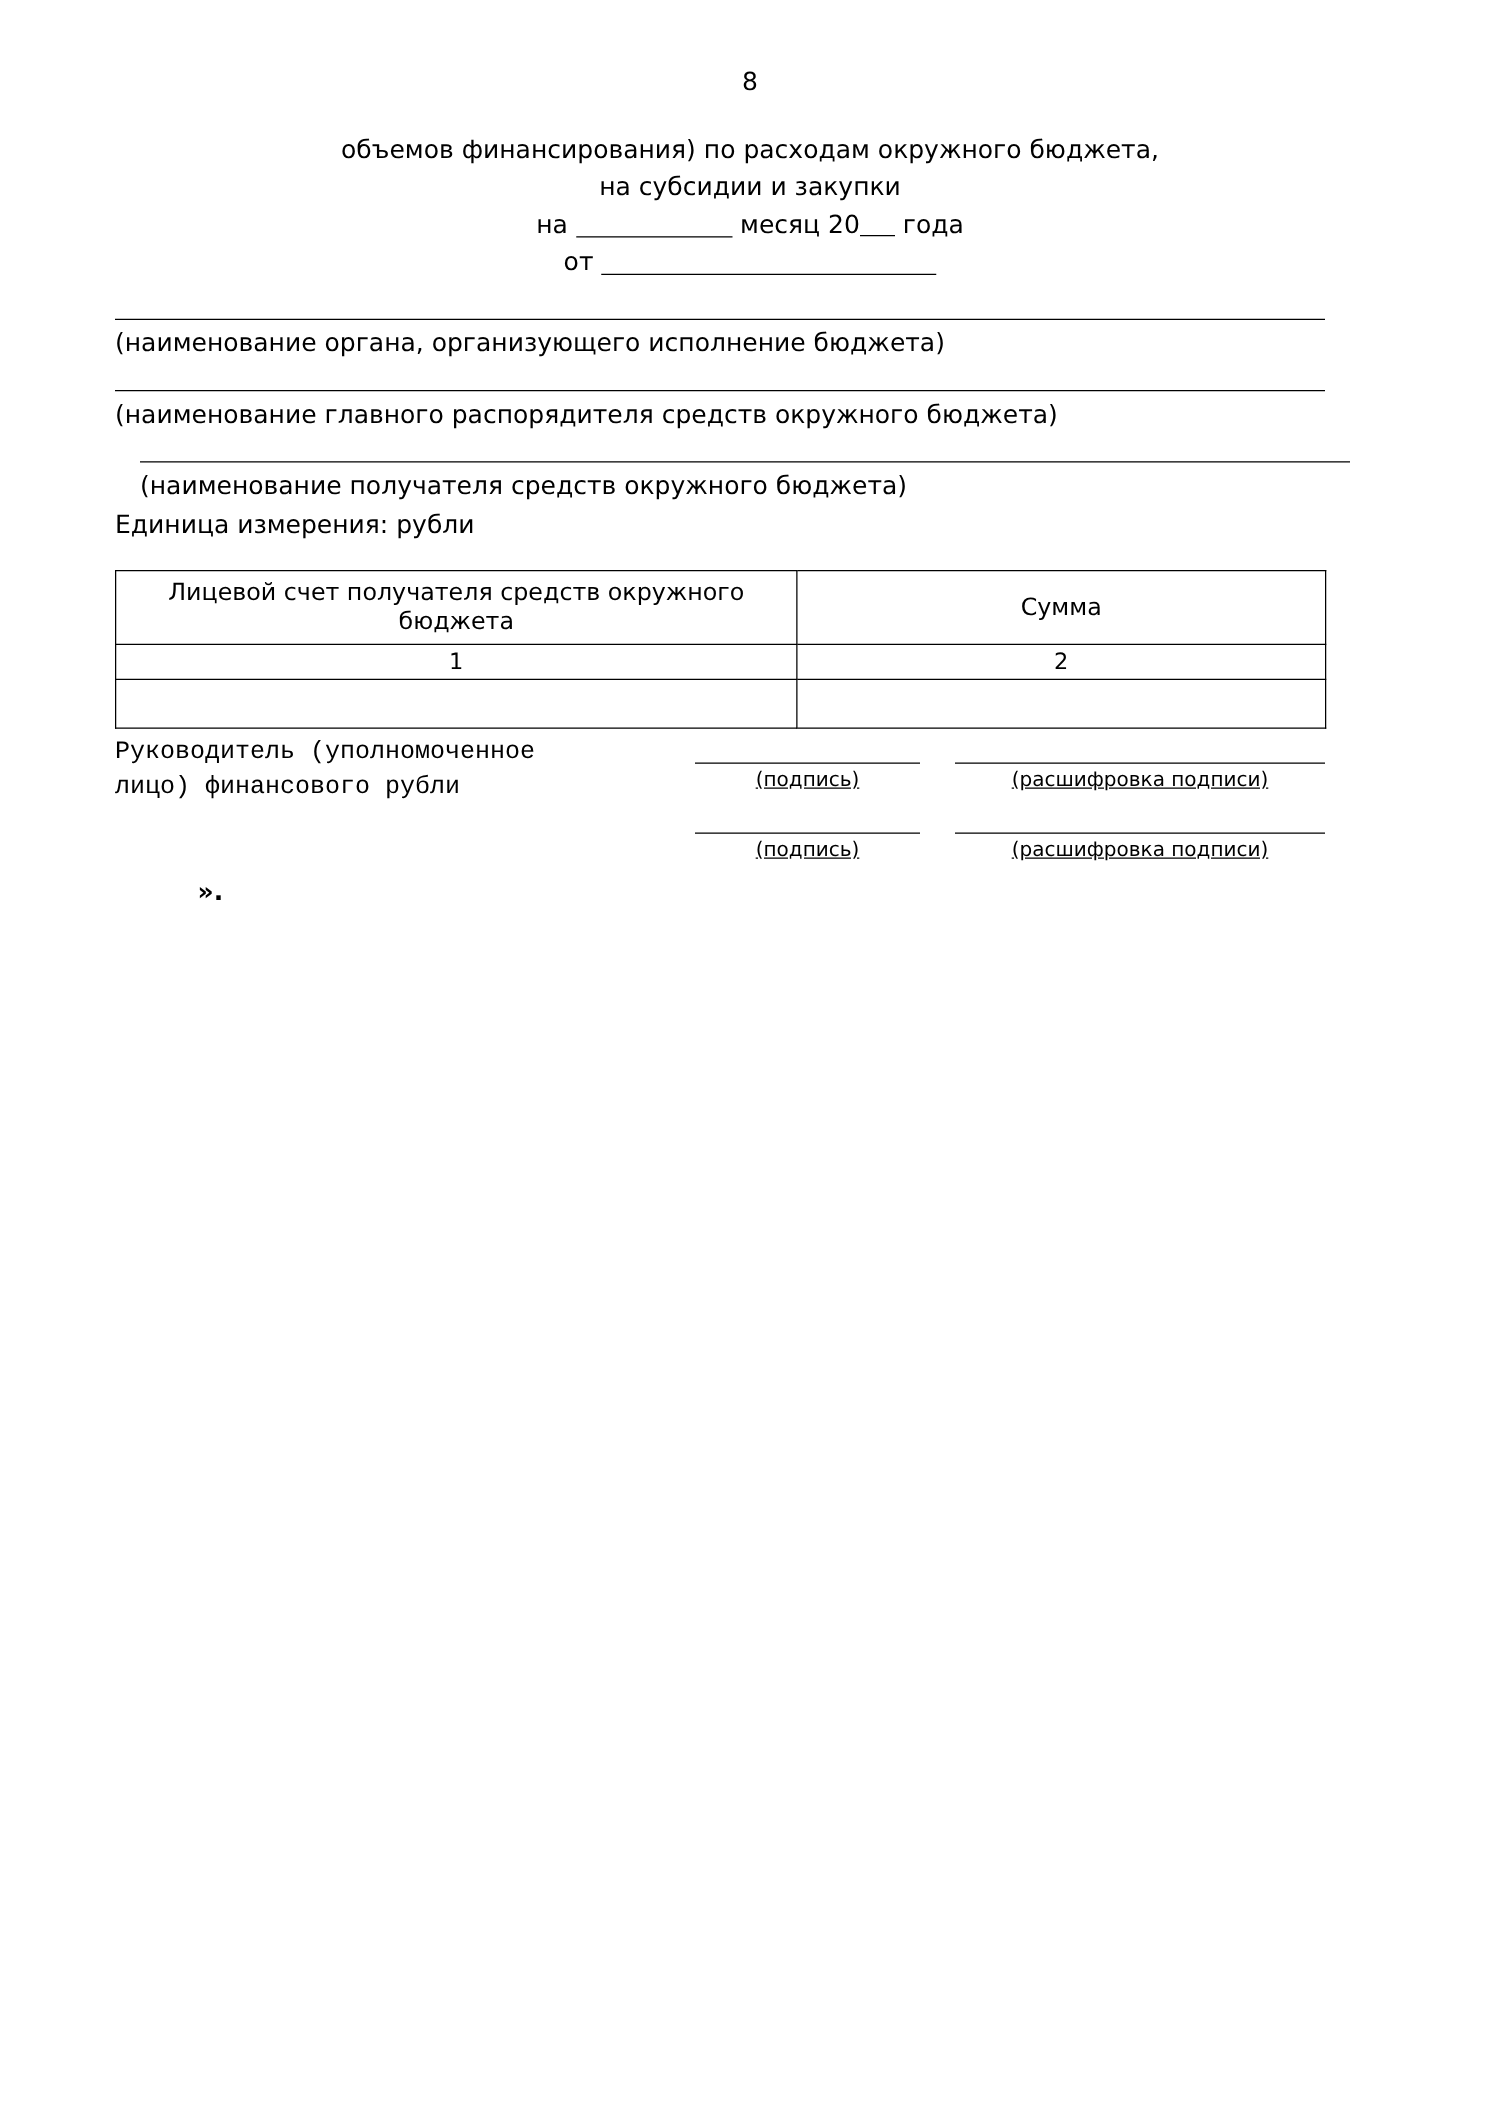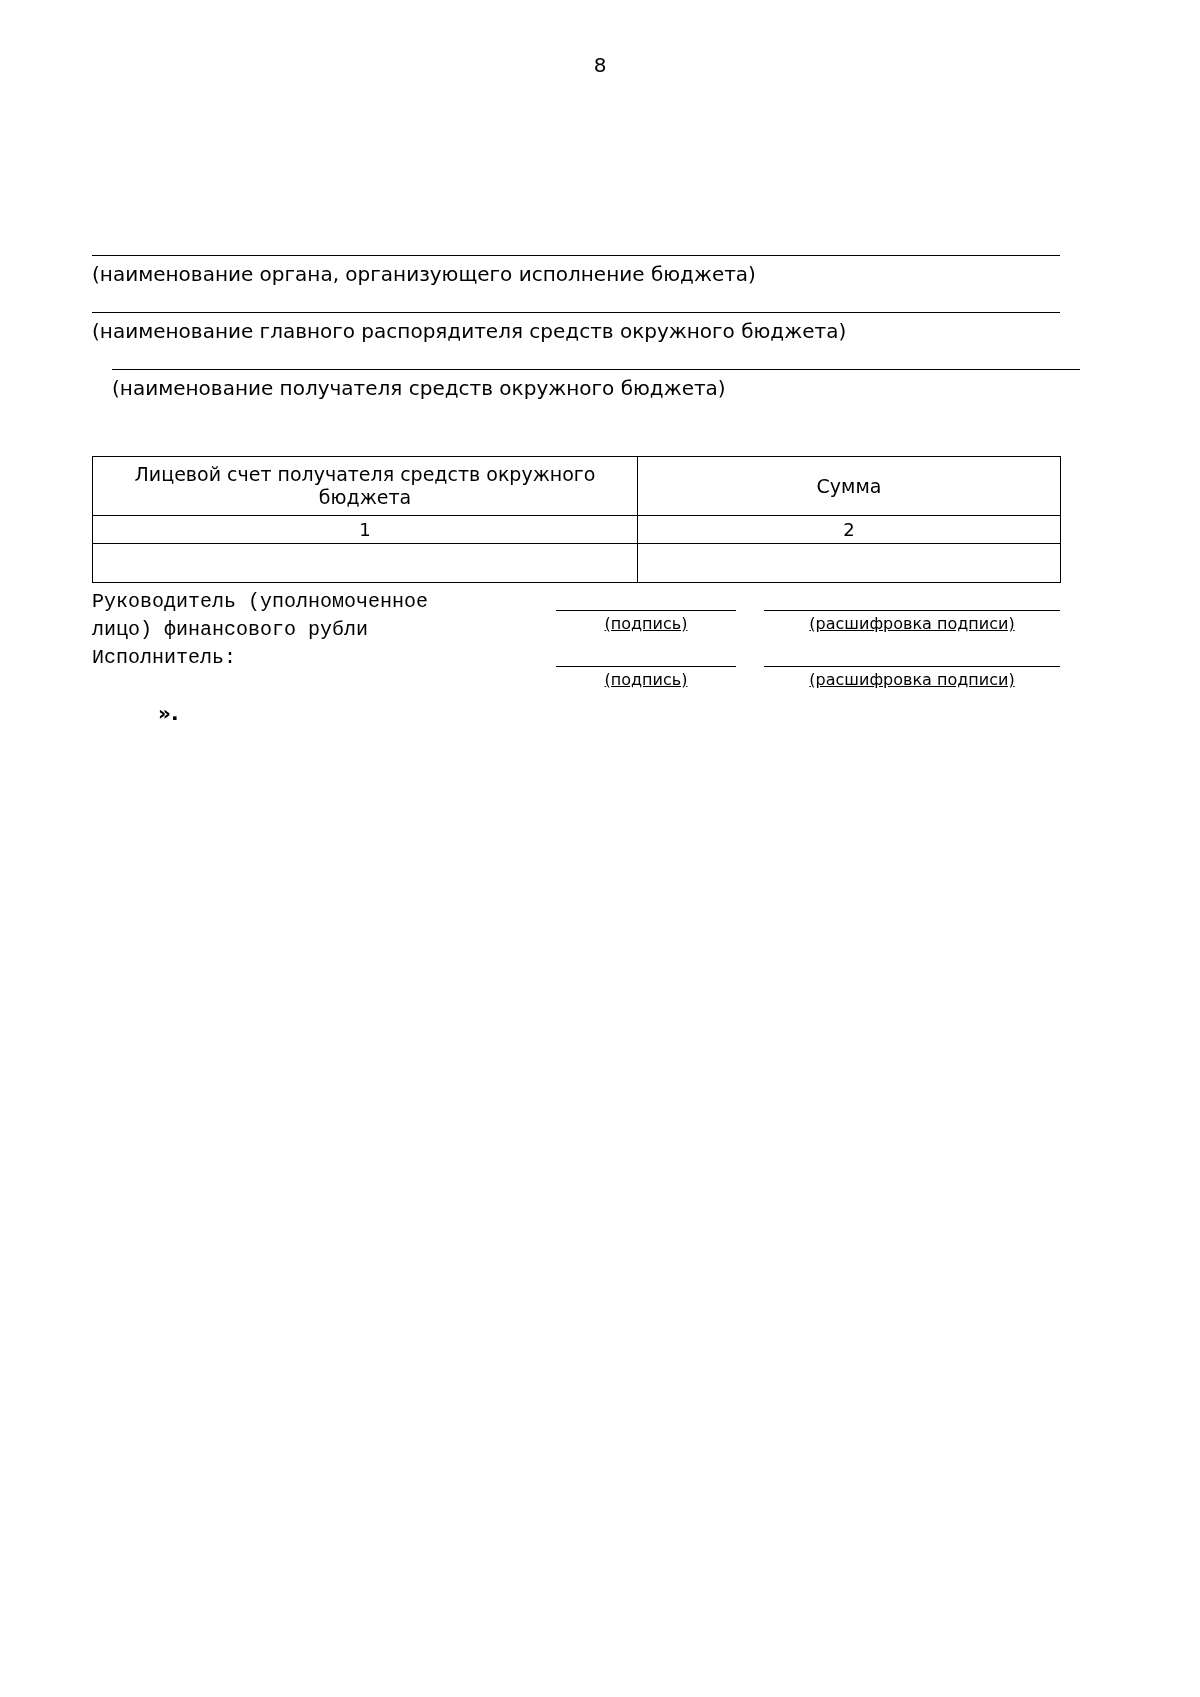--- a/index.html
+++ b/index.html
@@ -157,36 +157,51 @@
     line-height: 26px;
   }
 </style>
 </head>
 <body>
 
 <div class="page">
 
   <div class="page-number">8</div>
 
+  <div class="title-block">
+    <div class="title-line">объемов финансирования) по расходам окружного бюджета,</div>
+    <div class="title-line">на субсидии и закупки</div>
+    <div class="title-line">
+      <span>на</span>
+      <span class="ul-med"></span>
+      <span>месяц 20</span><span class="ul-short"></span>
+      <span>года</span>
+    </div>
+    <div class="title-line">
+      <span>от</span>
+      <span class="ul-long"></span>
+    </div>
+  </div>
 
   <div class="rule-block" style="top: 312px;">
     <div class="rule"></div>
     <div class="caption">(наименование главного распорядителя средств окружного бюджета)</div>
   </div>
 
   <div class="rule-block" style="top: 255px;">
     <div class="rule"></div>
     <div class="caption">(наименование органа, организующего исполнение бюджета)</div>
   </div>
 
   <div class="rule-block" style="top: 369px; margin-left: 20px;">
     <div class="rule"></div>
     <div class="caption">(наименование получателя средств окружного бюджета)</div>
   </div>
 
+  <div class="unit-line">Единица измерения: рубли</div>
 
   <table class="main">
     <colgroup>
       <col class="col-a">
       <col class="col-b">
     </colgroup>
     <tbody>
       <tr>
         <td class="head">Лицевой счет получателя средств окружного бюджета</td>
         <td class="head">Сумма</td>
@@ -210,21 +225,20 @@
       <div class="sig-line" style="left: 672px; top: 22px; width: 296px;"></div>
     </div>
 
     <div class="sign-row">
       <div class="sign-label">лицо) финансового рубли</div>
       <div class="sig-cap" style="left: 464px; top: -2px; width: 180px;">(подпись)</div>
       <div class="sig-cap" style="left: 672px; top: -2px; width: 296px;">(расшифровка подписи)</div>
     </div>
 
     <div class="sign-row">
-      <div class="sign-label">Исполнитель:</div>
       <div class="sig-line" style="left: 464px; top: 22px; width: 180px;"></div>
       <div class="sig-line" style="left: 672px; top: 22px; width: 296px;"></div>
     </div>
 
     <div class="sign-row">
       <div class="sig-cap" style="left: 464px; top: -2px; width: 180px;">(подпись)</div>
       <div class="sig-cap" style="left: 672px; top: -2px; width: 296px;">(расшифровка подписи)</div>
     </div>
 
   </div>

